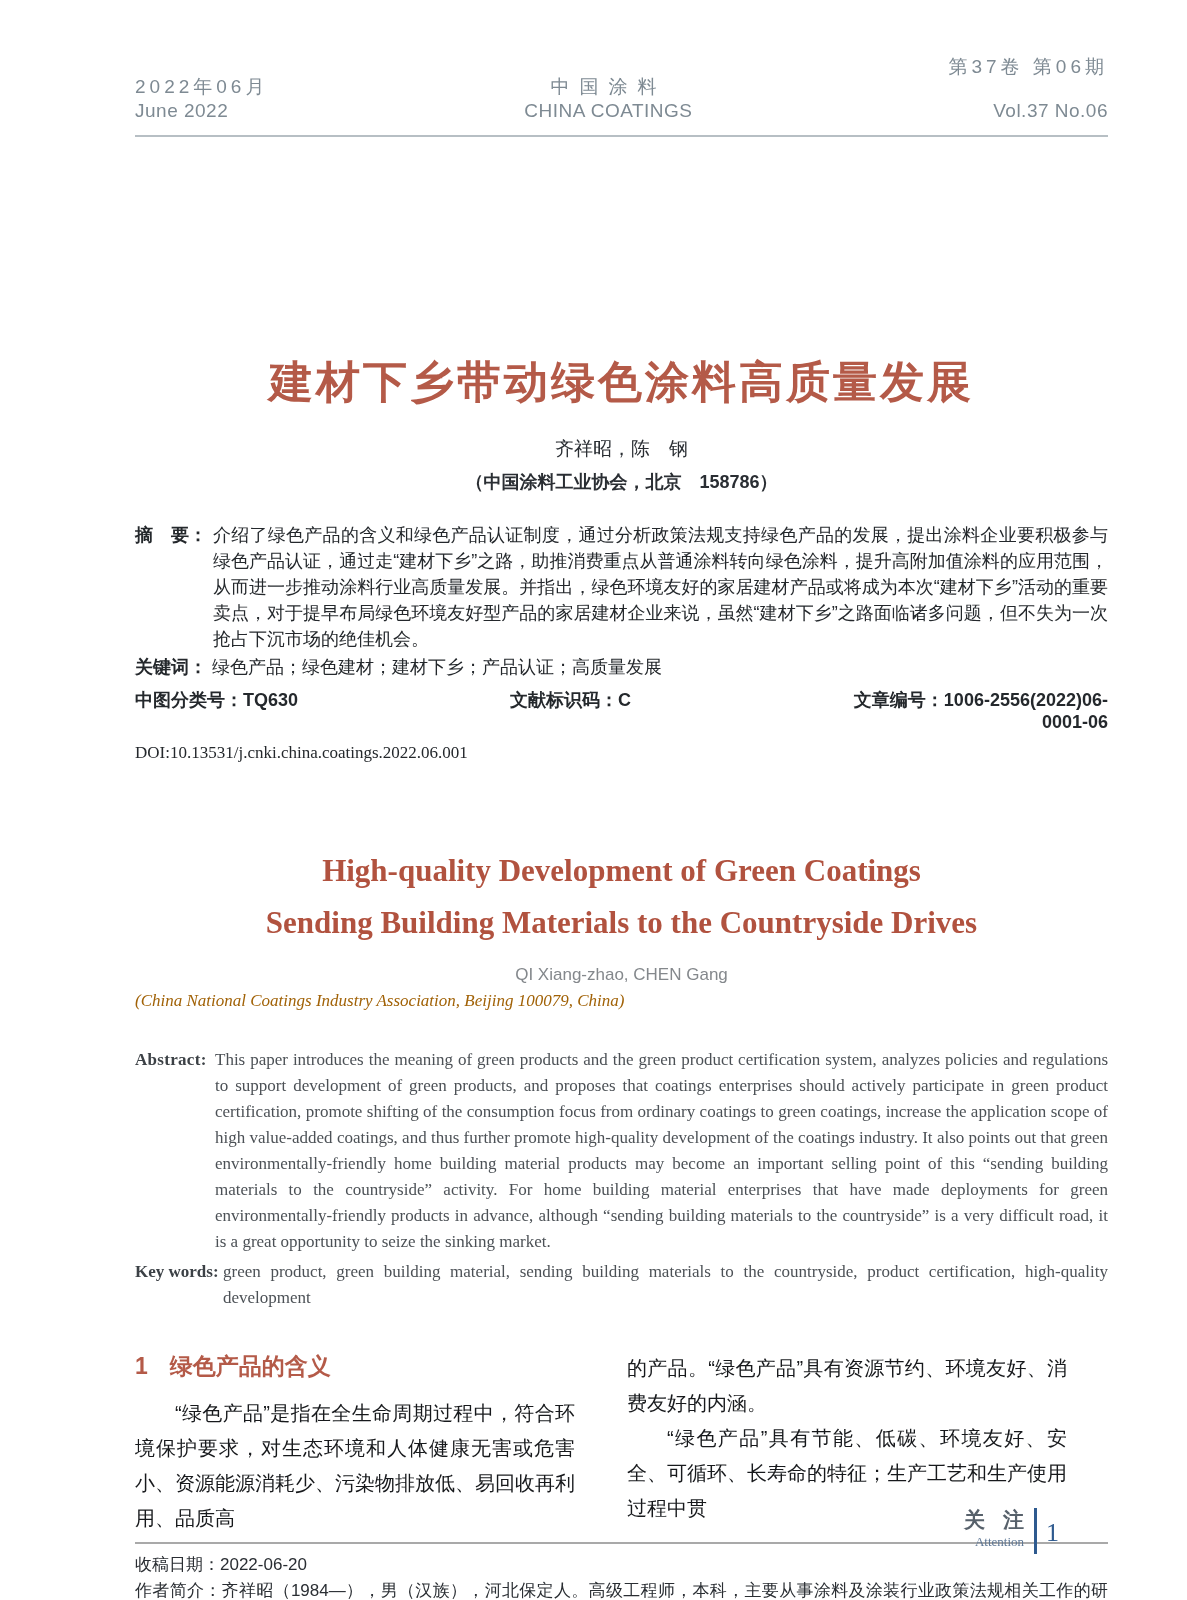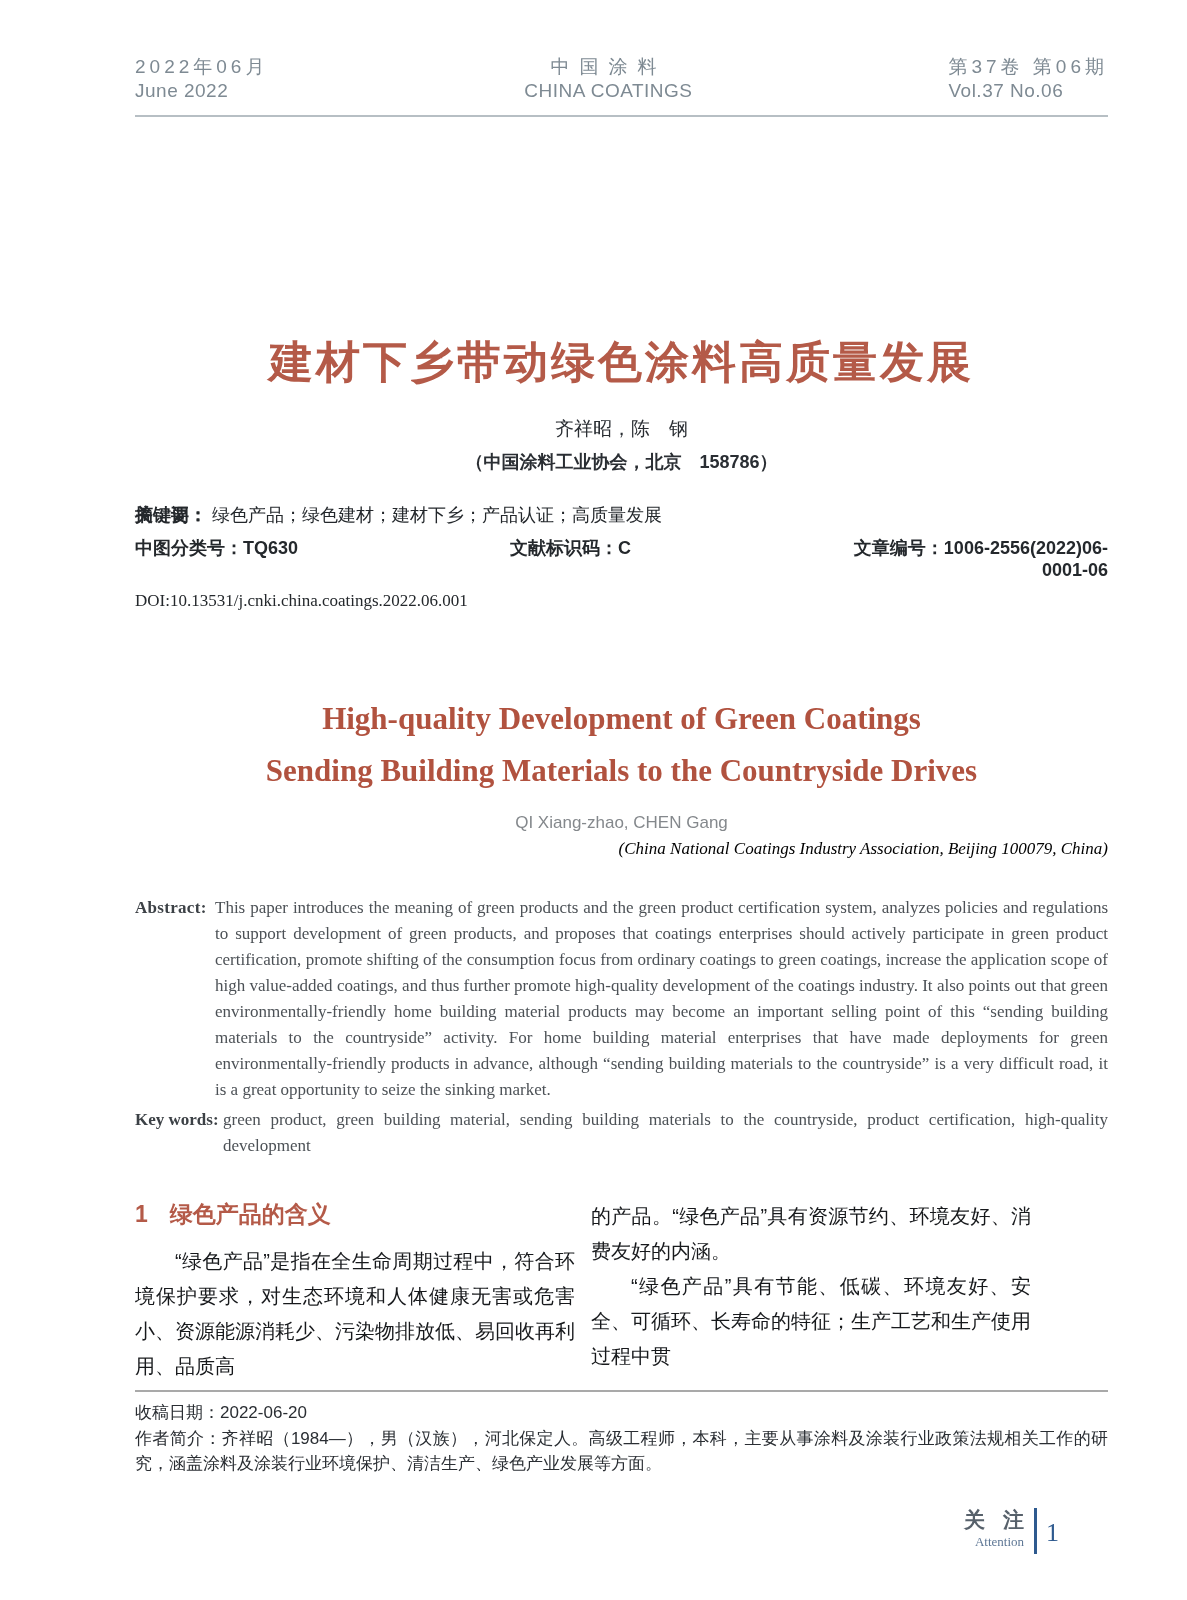--- a/index.html
+++ b/index.html
@@ -15,21 +15,21 @@
 
   
   .jheader {
     padding-top:55px; padding-bottom:12px;
     border-bottom:2px solid #b7bfc4;
     display:flex; justify-content:space-between; align-items:flex-end;
     color:#7e8a93; font-size:19px; line-height:24px;
   }
   .jheader .col { display:flex; flex-direction:column; }
   .jheader .col.center { text-align:center; }
-  .jheader .col.right { text-align:left; }
+  .jheader .col.right { text-align:right;gap:20px; }
   .jheader .cn { letter-spacing:4px; }
   .jheader .center .cn { letter-spacing:10px; }
   .jheader .en { letter-spacing:0.5px; }
 
   
   .title-cn {
     margin-top:216px; text-align:center;
     font-size:44px; font-weight:700; letter-spacing:3px;
     color:#b45a48;
   }
@@ -58,38 +58,38 @@
   }
 
   
   .title-en {
     margin-top:82px; text-align:center;
     font-family:"Liberation Serif","DejaVu Serif",serif;
     font-weight:700; font-size:31px; line-height:52px; color:#b1523f;
   }
   .authors-en { margin-top:16px; text-align:center; font-size:17px; color:#84888c; }
   .affil-en {
-    margin-top:6px; text-align:right; font-size:17px; color:#000000;
+    margin-top:6px; text-align:left; font-size:17px; color:#a16207;
     font-family:"Liberation Serif","DejaVu Serif",serif; font-style:italic;
   }
   .abstract-en {
     margin-top:36px; position:relative; padding-left:80px;
     font-family:"Liberation Serif","DejaVu Serif",serif;
     font-size:17px; line-height:26px; text-align:justify; color:#4c5156;
   }
   .abstract-en .lbl { position:absolute; left:0; top:0; font-weight:700; color:#3c4146; letter-spacing:0.3px; }
   .keywords-en {
     margin-top:4px; position:relative; padding-left:88px;
     font-family:"Liberation Serif","DejaVu Serif",serif;
     font-size:17px; line-height:26px; text-align:justify; color:#4c5156;
   }
   .keywords-en .lbl { position:absolute; left:0; top:0; font-weight:700; color:#3c4146; }
 
   
-  .columns { margin-top:40px; display:flex; gap:16px; }
+  .columns { margin-top:40px; display:flex; gap:52px; }
   .colm { width:440px; }
   .sec-head { font-size:23px; font-weight:700; color:#b45a48; margin-bottom:14px; }
   .sec-head .num { margin-right:22px; }
   .colm p { font-size:20px; line-height:35px; text-align:justify; color:#17191c; }
   .colm p.indent { text-indent:2em; }
 
   
   .foot-sep { margin-top:6px; border-top:2px solid #a9a9a9; }
   .footnote { margin-top:8px; font-size:17px; line-height:25px; color:#2a2e33; text-align:justify; }
   .footnote .row { margin-bottom:1px; }
@@ -127,20 +127,21 @@
       <span class="en">Vol.37 No.06</span>
     </div>
   </div>
 
   <h1 class="title-cn">建材下乡带动绿色涂料高质量发展</h1>
   <div class="authors-cn">齐祥昭，陈　钢</div>
   <div class="affil-cn">（中国涂料工业协会，北京　158786）</div>
 
   <div class="abstract-cn">
     <span class="lbl">摘　要：</span>
+    <span>介绍了绿色产品的含义和绿色产品认证制度，通过分析政策法规支持绿色产品的发展，提出涂料企业要积极参与绿色产品认证，通过走“建材下乡”之路，助推消费重点从普通涂料转向绿色涂料，提升高附加值涂料的应用范围，从而进一步推动涂料行业高质量发展。并指出，绿色环境友好的家居建材产品或将成为本次“建材下乡”活动的重要卖点，对于提早布局绿色环境友好型产品的家居建材企业来说，虽然“建材下乡”之路面临诸多问题，但不失为一次抢占下沉市场的绝佳机会。</span>
   </div>
   <div class="keywords-cn">
     <span class="lbl">关键词：</span>
     <span>绿色产品；绿色建材；建材下乡；产品认证；高质量发展</span>
   </div>
 
   <div class="class-row">
     <span class="c1">中图分类号：TQ630</span>
     <span class="c2">文献标识码：C</span>
     <span class="c3">文章编号：1006-2556(2022)06-0001-06</span>

